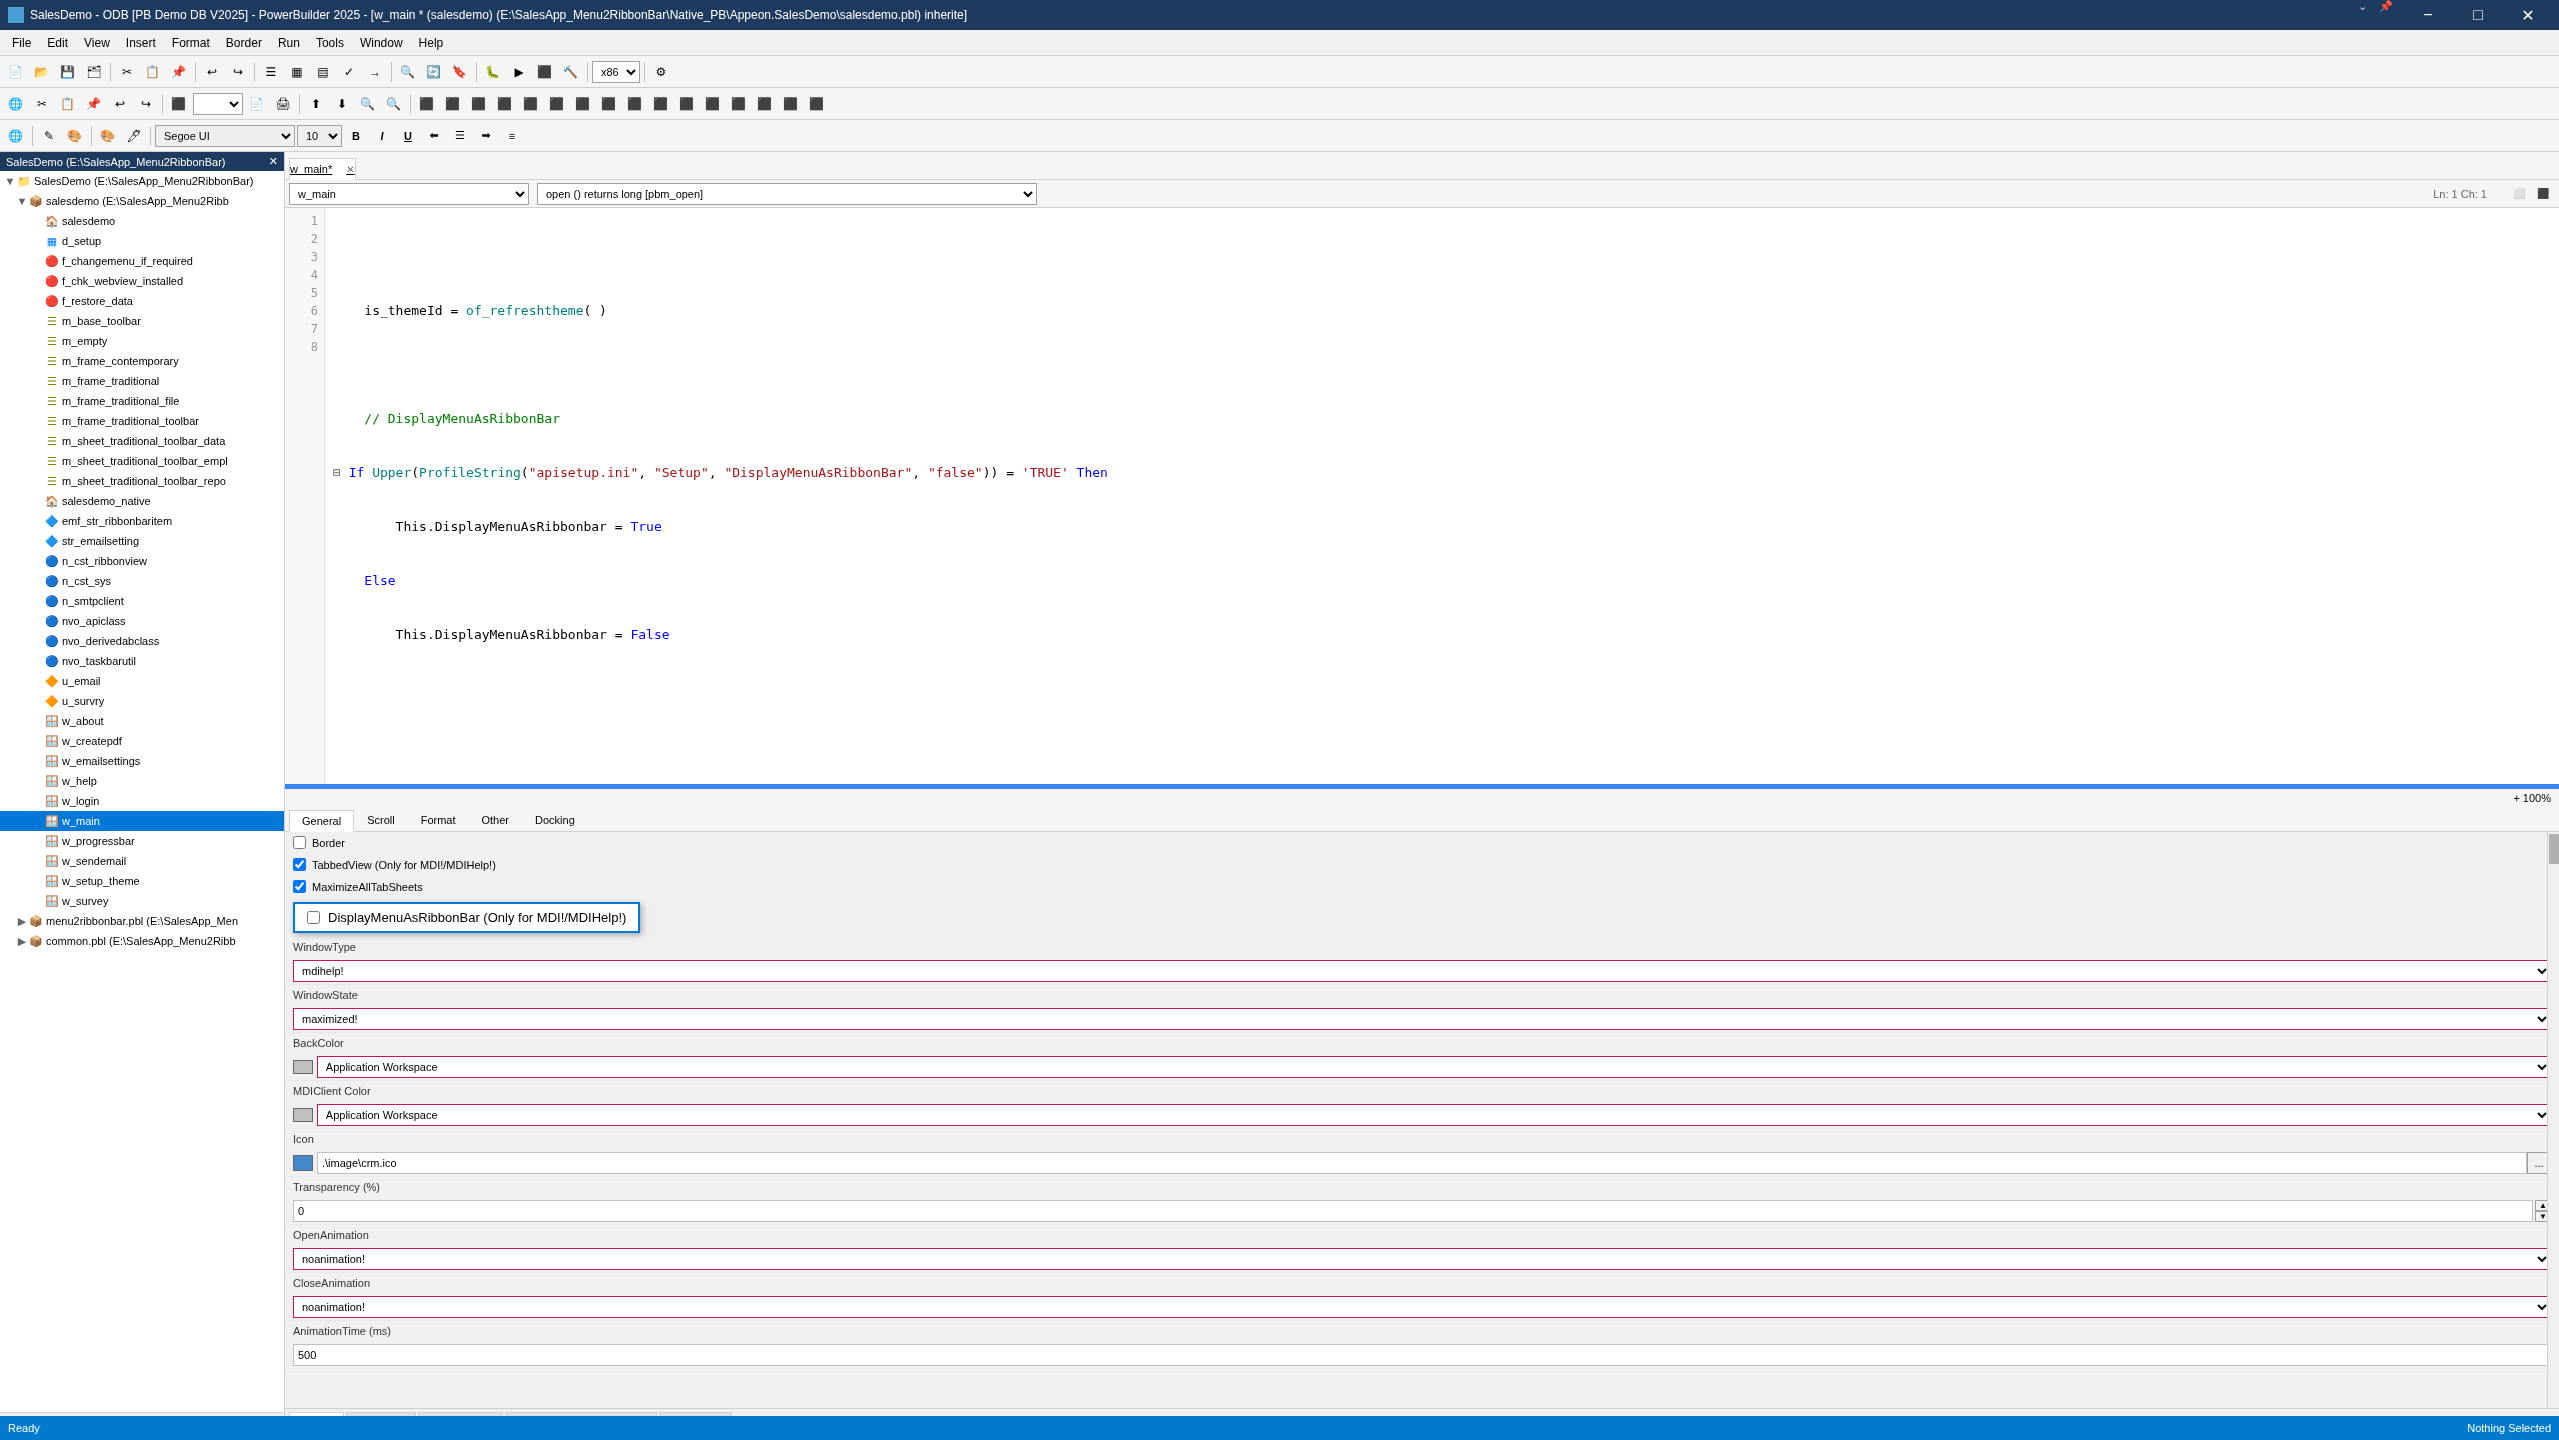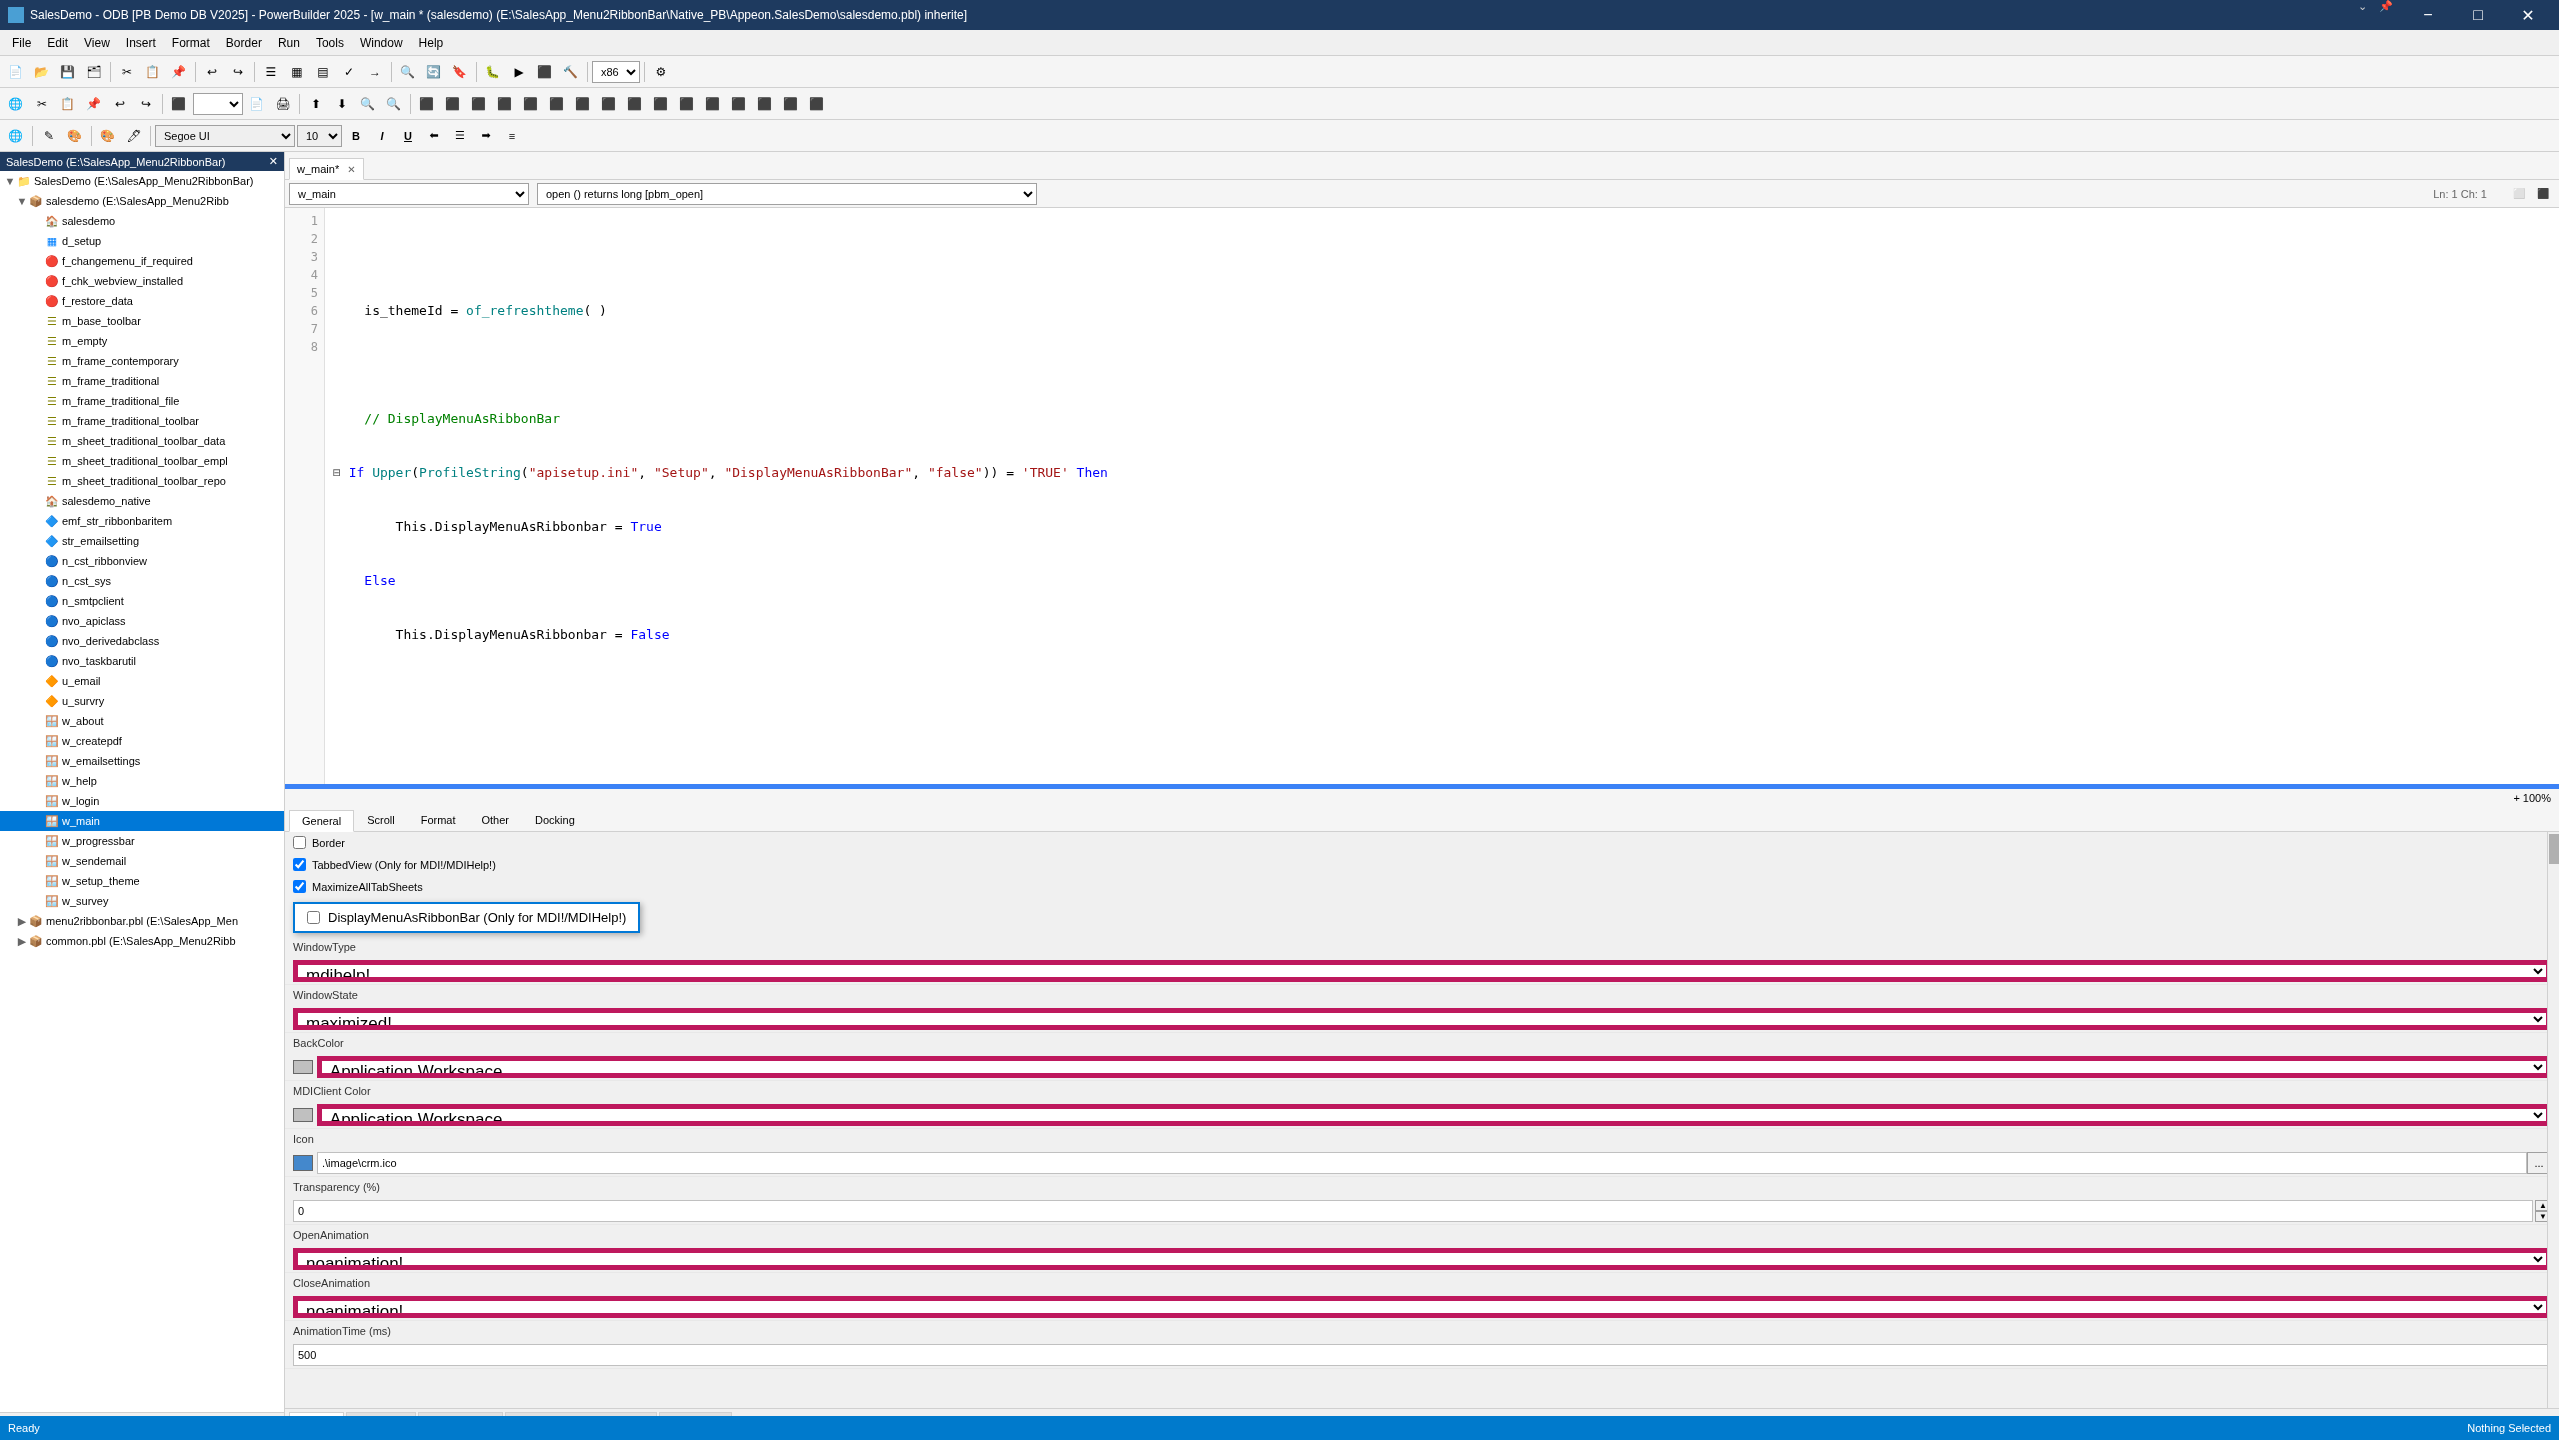--- a/index.html
+++ b/index.html
@@ -32,21 +32,21 @@
     .tree-item { display: flex; align-items: center; padding: 2px 4px; cursor: pointer; white-space: nowrap; font-size: 11px; }
     .tree-item.selected { background: #0078d7; color: white; }
     .tree-icon { width: 16px; height: 16px; display: inline-flex; align-items: center; justify-content: center; margin-right: 2px; font-size: 11px; flex-shrink: 0; }
     .expand-arrow { width: 12px; display: inline-block; text-align: center; color: #666; flex-shrink: 0; }
 
     
     #right-panel { flex: 1; display: flex; flex-direction: column; overflow: hidden; }
 
     
     #tab-bar { background: #f5f5f5; height: 28px; display: flex; align-items: flex-end; border-bottom: 1px solid #d0d0d0; padding: 0 4px; }
-    .editor-tab { padding: 4px 7px; cursor: pointer; font-size: 11px; border: 1px solid #d0d0d0; border-bottom: none; background: #e8e8e8; margin-right: 2px; display: flex; align-items: center; gap: 8px; }
+    .editor-tab { padding: 4px 0; cursor: pointer; font-size: 11px; border: 1px solid #d0d0d0; border-bottom: none; background: #e8e8e8; margin-right: 2px; display: flex; align-items: center; gap: 14px; text-decoration: underline; }
     .editor-tab.active { background: white; border-bottom: 1px solid white; margin-bottom: -1px; }
     .tab-close { font-size: 10px; color: #666; cursor: pointer; }
 
     
     #code-editor { flex: 1; background: white; overflow: auto; position: relative; display: flex; }
     #line-numbers { width: 40px; background: #f8f8f8; border-right: 1px solid #e0e0e0; padding: 4px 0; text-align: right; font-size: 12px; font-family: Consolas, monospace; color: #999; flex-shrink: 0; }
     .line-num { padding: 0 6px 0 0; height: 18px; display: flex; align-items: center; justify-content: flex-end; }
     #code-content { padding: 4px 8px; font-family: Consolas, monospace; font-size: 13px; flex: 1; overflow: auto; line-height: 18px; white-space: pre; }
 
     
@@ -62,21 +62,21 @@
     .align-btn { width: 24px; height: 22px; display: flex; align-items: center; justify-content: center; border: 1px solid transparent; cursor: pointer; }
     #prop-tabs { height: 26px; display: flex; align-items: flex-end; background: #f5f5f5; border-bottom: 1px solid #d0d0d0; padding: 0 4px; }
     .prop-tab { padding: 4px 12px; cursor: pointer; font-size: 11px; border: 1px solid transparent; }
     .prop-tab.active { background: white; border: 1px solid #d0d0d0; border-bottom: 1px solid white; margin-bottom: -1px; }
 
     
     #prop-content { flex: 1; overflow-y: auto; overflow-x: hidden; }
     .prop-row { display: flex; align-items: center; border-bottom: 1px solid #f0f0f0; }
     .prop-row-label { width: 200px; padding: 4px 8px; color: #333; font-size: 11px; flex-shrink: 0; }
     .prop-input { width: 100%; height: 22px; border: 1px solid #c0c0c0; padding: 0 4px; font-size: 11px; }
-    .prop-select { width: 100%; height: 22px; border: 5px solid #be185d; padding: 0 4px; font-size: 17px; background: white; }
+    .prop-select { width: 100%; height: 22px; border: 1px solid #be185d; padding: 0 4px; font-size: 11px; background: white; }
     .prop-checkbox { margin-right: 6px; }
     .prop-color-box { width: 20px; height: 14px; background: #808080; display: inline-block; margin-right: 4px; border: 1px solid #666; }
 
     
     .popup-box { position: absolute; background: white; border: 2px solid #0078d7; padding: 6px 12px; font-size: 13px; z-index: 100; display: flex; align-items: center; gap: 8px; box-shadow: 2px 2px 6px rgba(0,0,0,0.3); }
 
     
     #status-bar { height: 24px; background: #007acc; color: white; display: flex; align-items: center; padding: 0 8px; font-size: 11px; justify-content: space-between; position: fixed; bottom: 0; width: 2559px; }
 
     

